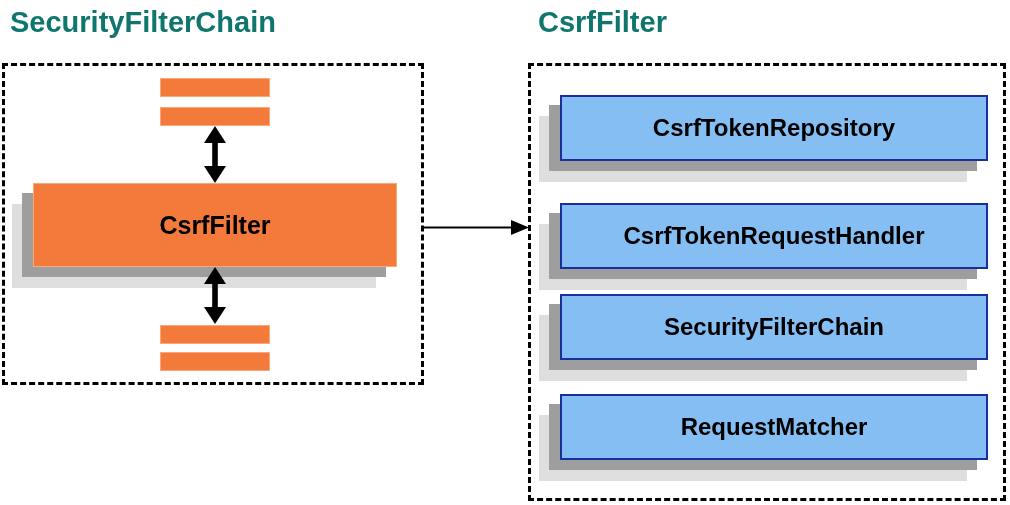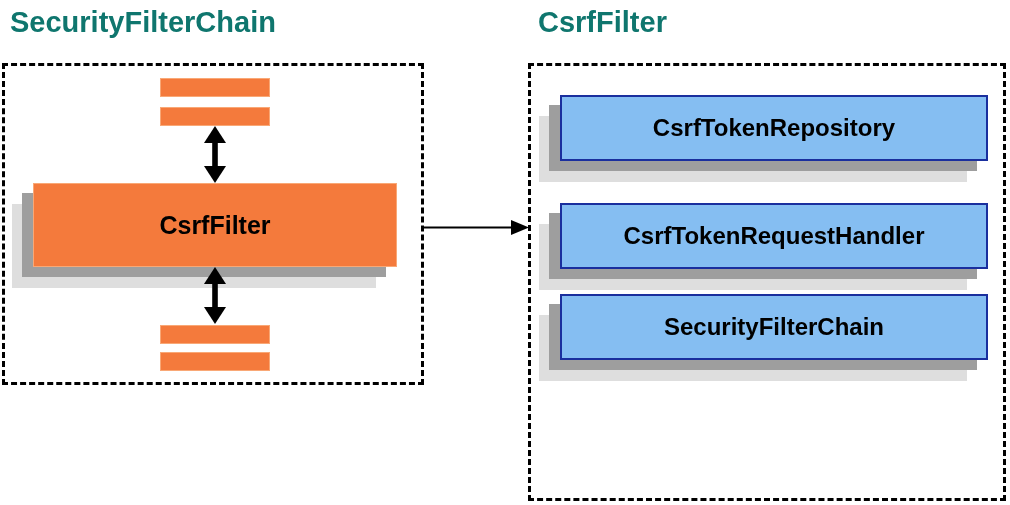--- a/index.html
+++ b/index.html
@@ -133,14 +133,19 @@
     <div class="shadow dark"></div>
     <div class="face">CsrfTokenRequestHandler</div>
   </div>
 
   <div class="node component c3">
     <div class="shadow light"></div>
     <div class="shadow dark"></div>
     <div class="face">SecurityFilterChain</div>
   </div>
 
+  <div class="node component c4">
+    <div class="shadow light"></div>
+    <div class="shadow dark"></div>
+    <div class="face">RequestMatcher</div>
+  </div>
 
 </div>
 
 </body></html>

